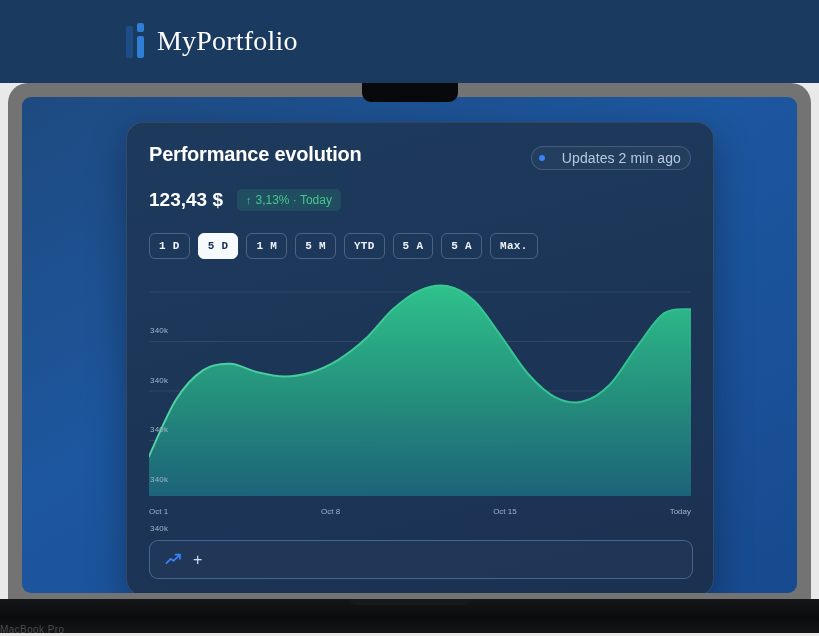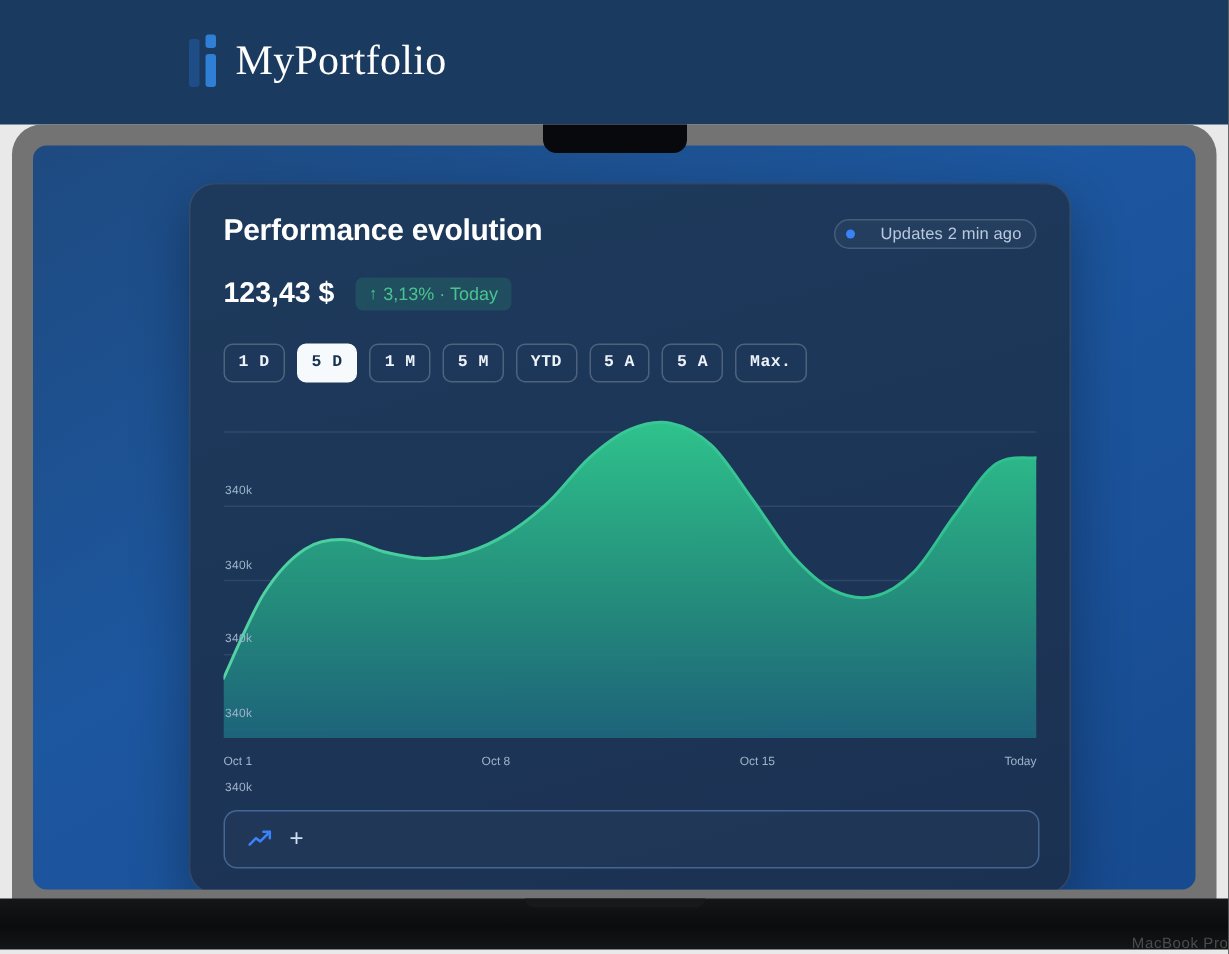--- a/index.html
+++ b/index.html
@@ -48,21 +48,21 @@
   #screen {
     position:relative; width:100%; height:100%;
     border-radius:9px; overflow:hidden;
     background:linear-gradient(150deg,#1e4a80 0%,#1d579f 42%,#1a5199 72%,#174a8e 100%);
   }
   #base {
     position:absolute; left:-8px; top:516px; width:819px; height:34px;
     background:linear-gradient(180deg,#141618 0%,#0b0c0e 55%,#141517 100%);
   }
   #base-label {
-    position:absolute; left:0; top:25px; width:819px; text-align:right;
+    position:absolute; left:0; top:25px; width:819px; text-align:left;
     font-size:10px; color:#4a4c4e; letter-spacing:0.4px;
   }
   #base-notch {
     position:absolute; left:50%; transform:translateX(-50%); top:0;
     width:120px; height:6px; background:#17191b; border-radius:0 0 6px 6px;
   }
 
   
   #card {
     position:absolute; left:104px; top:25px; width:588px; height:474px;
@@ -77,21 +77,21 @@
   #card-title { font-size:20px; font-weight:bold; color:#ffffff; letter-spacing:-0.2px; }
 
   #updates-pill {
     display:flex; align-items:center; gap:5px;
     border:1px solid rgba(255,255,255,0.16);
     border-radius:999px; padding:3px 9px 3px 7px;
     background:rgba(255,255,255,0.03);
     margin-top:3px;
   }
   #updates-dot { width:6px; height:6px; border-radius:50%; background:#3b82f6; }
-  #updates-text { font-size:11px; color:#b9c9dd; letter-spacing:0.1px;padding-left:12px; }
+  #updates-text { font-size:14px; color:#b9c9dd; letter-spacing:0.1px;padding-left:12px; }
 
   .price-row { display:flex; align-items:center; gap:14px; margin-top:19px; }
   #price-value { font-size:19px; font-weight:bold; color:#ffffff; }
   #gain-badge {
     display:flex; align-items:center; gap:4px;
     background:rgba(45,160,120,0.22);
     border-radius:5px; padding:4px 9px;
   }
   #gain-arrow { font-size:11px; color:#49c48f; line-height:1; }
   #gain-text { font-size:12px; color:#49c48f; }

